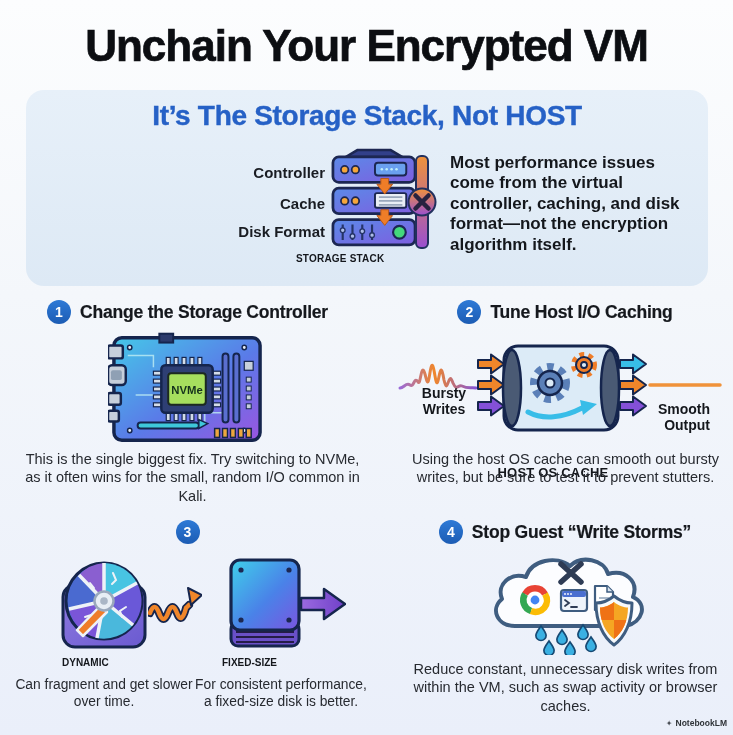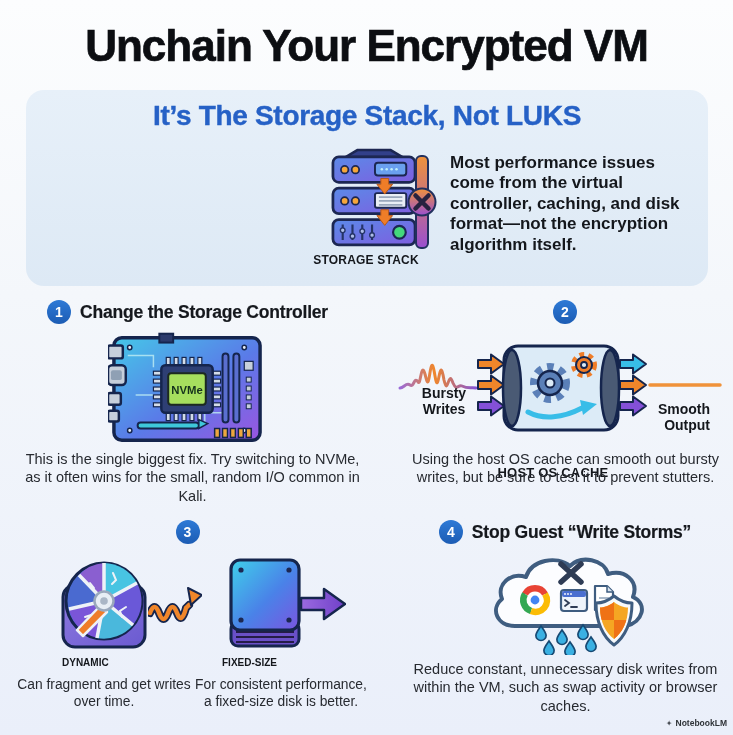--- a/index.html
+++ b/index.html
@@ -22,21 +22,21 @@
   .subtitle{
     top:10px;left:0;right:0;text-align:center;
     font-size:28px;font-weight:700;color:#2661c6;-webkit-text-stroke:.4px #2661c6;
     letter-spacing:-.3px;
   }
   .stack-labels{left:119px;top:74px;width:180px;height:80px;}
   .stack-label{position:absolute;right:0;font-size:15px;font-weight:700;color:#191c22;white-space:nowrap;}
   .sl-0{top:0;} .sl-1{top:31px;} .sl-2{top:59px;}
   .server-svg{left:304px;top:56px;}
   .xbar-svg{left:381px;top:64px;}
-  .stack-caption{left:270px;top:163px;width:140px;text-align:center;font-size:12px;font-weight:700;letter-spacing:.2px;color:#14171c;}
+  .stack-caption{left:270px;top:163px;width:140px;text-align:left;font-size:10px;font-weight:700;letter-spacing:.2px;color:#14171c;}
   .header-desc{
     left:424px;top:63px;width:252px;
     font-size:17px;font-weight:700;line-height:1.2;color:#14171c;
   }
   .sec-head{display:flex;align-items:center;justify-content:center;gap:9px;}
   .sh1{left:15px;top:300px;width:345px;}
   .sh2{left:395px;top:300px;width:340px;}
   .sh3{left:15px;top:520px;width:345px;}
   .sh4{left:395px;top:520px;width:340px;}
   .badge{
@@ -72,22 +72,27 @@
     font-size:8.5px;font-weight:700;color:#2f3338;
   }
   .wm-icon{font-size:8px;color:#4a4f56;}
 </style>
 </head>
 <body>
 
 <div class="abs title">Unchain Your Encrypted VM</div>
 
 <div class="abs header-card">
-  <div class="abs subtitle">It’s The Storage Stack, Not LUKS</div>
-
+  <div class="abs subtitle">It’s The Storage Stack, Not HOST</div>
+
+  <div class="abs stack-labels">
+    <span class="stack-label sl-0">Controller</span>
+    <span class="stack-label sl-1">Cache</span>
+    <span class="stack-label sl-2">Disk Format</span>
+  </div>
 
   <svg class="abs server-svg" width="88" height="104" viewBox="0 0 90 104">
     <defs>
       <linearGradient id="srvG" x1="0" y1="0" x2="1" y2="1">
         <stop offset="0" stop-color="#5b8ae8"></stop>
           <stop offset="1" stop-color="#7e5ee0"></stop>
       </linearGradient>
     </defs>
     <polygon points="16,10 28,3 62,3 74,10" fill="#32408a" stroke="#1c2752" stroke-width="2.5"></polygon>
     <rect x="3" y="10" width="84" height="26" rx="6" fill="url(#srvG)" stroke="#1c2752" stroke-width="2.8"></rect>
@@ -195,20 +200,21 @@
       <rect x="124" y="96" width="5" height="9"></rect>
       <rect x="132" y="96" width="5" height="9"></rect>
       <rect x="140" y="96" width="5" height="9"></rect>
   </g>
 </svg>
 
 <div class="abs body-text b1">This is the single biggest fix. Try switching to NVMe, as it often wins for the small, random I/O common in Kali.</div>
 
 <div class="abs sec-head sh2">
   <span class="badge">2</span>
+  <span class="sec-title">Tune Host I/O Caching</span>
 </div>
 
 <svg class="abs cache-svg" width="330" height="100" viewBox="0 0 330 100">
   <defs>
     <linearGradient id="wg" x1="0" y1="0" x2="1" y2="0">
       <stop offset="0" stop-color="#9a6ad8"></stop>
         <stop offset=".45" stop-color="#f0862a"></stop>
         <stop offset="1" stop-color="#8455d8"></stop>
     </linearGradient>
   </defs>
@@ -304,21 +310,21 @@
     <linearGradient id="ag" x1="0" y1="0" x2="1" y2="0">
       <stop offset="0" stop-color="#9a6ae0"></stop>
         <stop offset="1" stop-color="#7040c8"></stop>
     </linearGradient>
   </defs>
   <polygon points="1,11 24,11 24,2 45,17 24,32 24,23 1,23" fill="url(#ag)" stroke="#15254d" stroke-width="2.5" stroke-linejoin="round"></polygon>
 </svg>
 
 <div class="abs disk-cap cap-dyn">DYNAMIC</div>
 <div class="abs disk-cap cap-fix">FIXED-SIZE</div>
-<div class="abs disk-body db-left">Can fragment and get writes over time.</div>
+<div class="abs disk-body db-left">Can fragment and get slower over time.</div>
 <div class="abs disk-body db-right">For consistent performance, a fixed-size disk is better.</div>
 
 <div class="abs sec-head sh4">
   <span class="badge">4</span>
   <span class="sec-title">Stop Guest “Write Storms”</span>
 </div>
 
 <svg class="abs cloud-svg" width="175" height="103" viewBox="0 0 175 103">
   <path d="M32,74 C14,74 7,57 19,47 C13,32 28,20 43,25 C48,8 74,3 87,14 C98,3 121,7 125,22 C142,17 156,29 150,45 C165,52 160,70 143,74 Z" fill="#fcfdff" stroke="#3f5d80" stroke-width="4" stroke-linejoin="round"></path>
   <path d="M78,12 L98,30 M98,12 L78,30" stroke="#2e3c55" stroke-width="5.5" stroke-linecap="round"></path>

